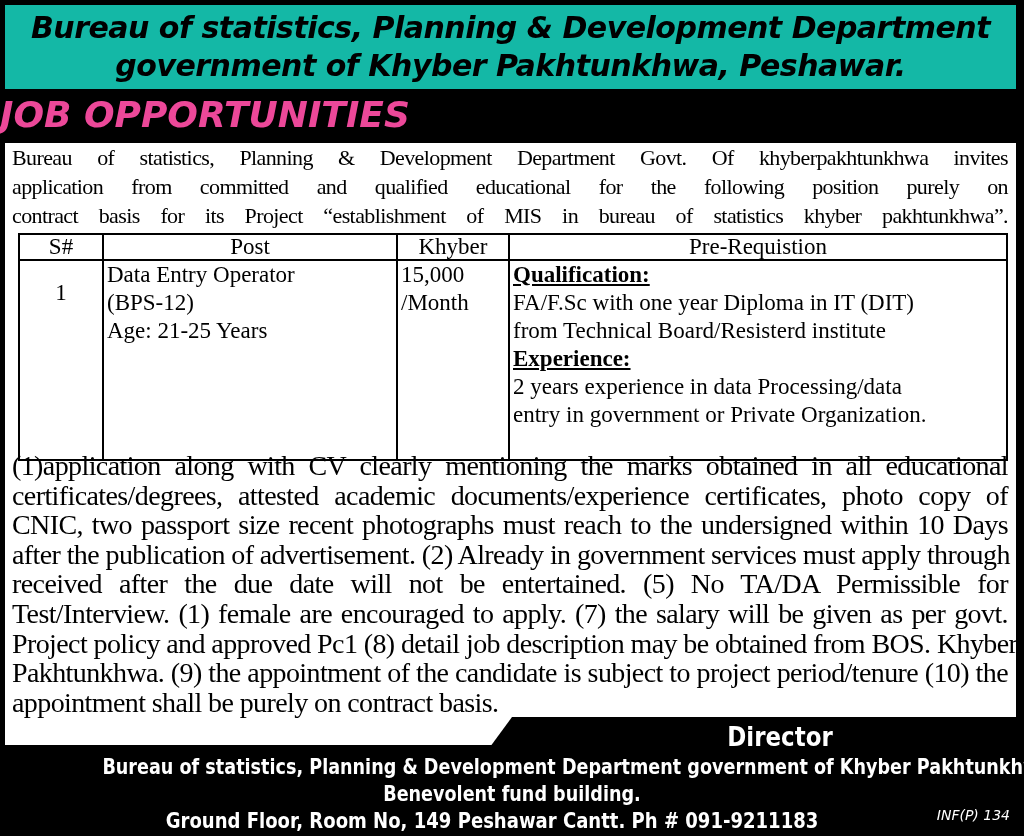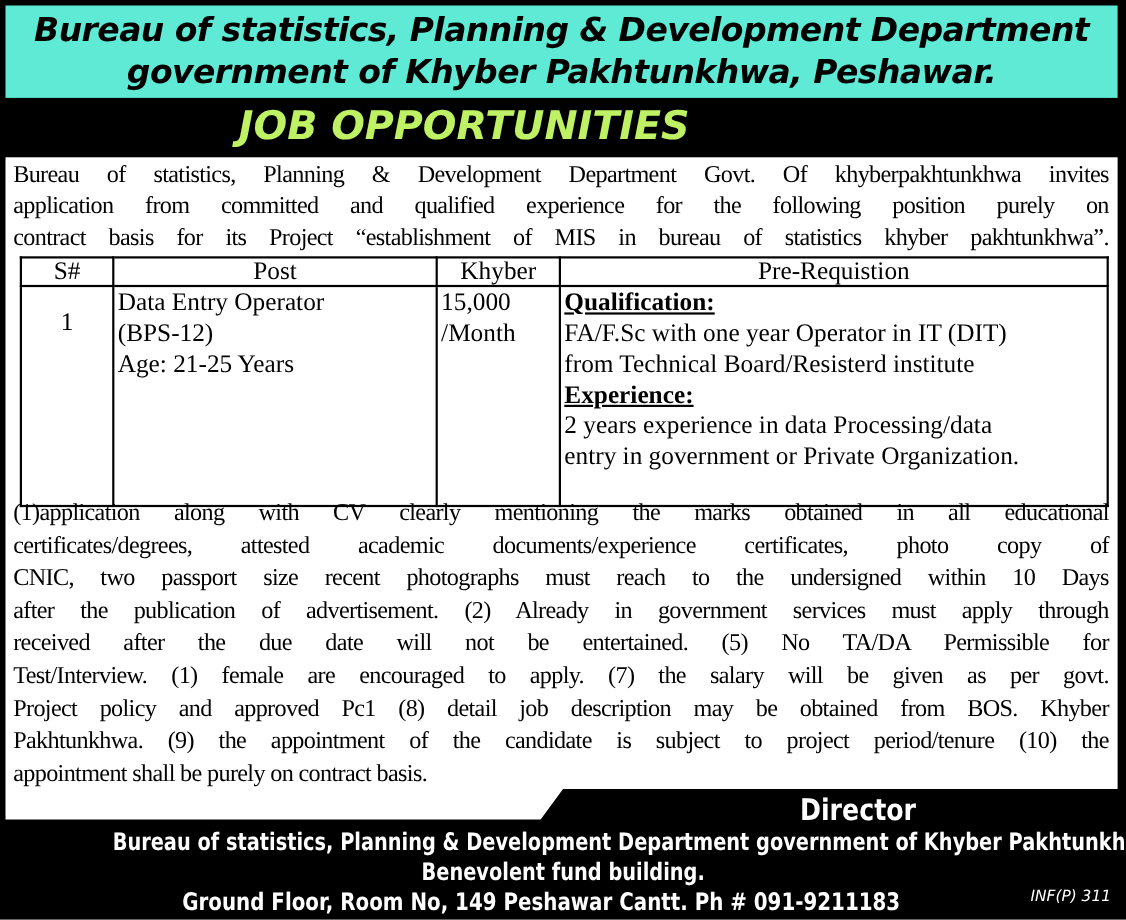--- a/index.html
+++ b/index.html
@@ -6,34 +6,34 @@
     body {
       width: 1024px; height: 836px;
       background: #000000;
       overflow: hidden;
       position: relative;
       font-family: "Liberation Serif", serif;
       color: #000;
     }
     .header-box {
       position: absolute; left: 5px; top: 5px; width: 1011px; height: 84px;
-      background: #5eead4;
+      background: #14b8a6;
       text-align: center;
       font-family: "DejaVu Sans", sans-serif;
       font-style: italic; font-weight: bold;
       font-size: 30px; line-height: 38px;
       padding-top: 4px;
       box-sizing: border-box;
       letter-spacing: -0.5px;
     }
     .header-box div { white-space: nowrap; }
     .banner {
       position: absolute; left: 0; top: 90px; width: 844px; height: 50px;
-      color: #bef264;
-      text-align: center;
+      color: #ec4899;
+      text-align: left;
       font-family: "DejaVu Sans", sans-serif;
       font-style: italic; font-weight: bold;
       font-size: 36px; line-height: 50px;
       letter-spacing: 0px;
     }
     .content {
       position: absolute; left: 5px; top: 143px; width: 1011px; height: 602px;
       background: #ffffff;
     }
     .intro {
@@ -57,21 +57,21 @@
     table.jobs td { line-height: 28px; height: 180px; }
     .c-sn { width: 76px; text-align: center; }
     .c-post { width: 286px; }
     .c-sal { width: 104px; }
     .c-pre { }
     td.c-sn { padding-top: 18px !important; }
     .req-head { font-weight: bold; text-decoration: underline; display: block; }
     .req-line { display: block; }
     .notes {
       position: absolute; left: 7px; top: 308px; width: 996px;
-      font-size: 22px; line-height: 29.6px;
+      font-size: 28px; line-height: 29.6px;
     }
     .notes .line { display: block; white-space: nowrap; text-align: justify; text-align-last: justify; letter-spacing: -0.6px; }
     .notes .line.last { text-align-last: left; }
     .footer-wedge {
       position: absolute; left: 490px; top: 717px; width: 534px; height: 30px;
       background: #000;
       clip-path: polygon(22px 0, 100% 0, 100% 100%, 0 100%);
     }
     .director {
       position: absolute; left: 710px; top: 720px; width: 140px;
@@ -103,21 +103,21 @@
 <div class="header-box">
   <div>Bureau of statistics, Planning &amp; Development Department</div>
   <div>government of Khyber Pakhtunkhwa, Peshawar.</div>
 </div>
 
 <div class="banner">JOB OPPORTUNITIES</div>
 
 <div class="content">
   <div class="intro">
     <span class="line">Bureau of statistics, Planning &amp; Development Department Govt. Of khyberpakhtunkhwa invites</span>
-    <span class="line">application from committed and qualified experience for the following position purely on</span>
+    <span class="line">application from committed and qualified educational for the following position purely on</span>
     <span class="line">contract basis for its Project “establishment of MIS in bureau of statistics khyber pakhtunkhwa”.</span>
   </div>
 
   <table class="jobs">
     <thead>
       <tr>
         <th class="c-sn">S#</th>
         <th class="c-post">Post</th>
         <th class="c-sal">Khyber</th>
         <th class="c-pre">Pre-Requistion</th>
@@ -130,21 +130,21 @@
           <span class="req-line">Data Entry Operator</span>
           <span class="req-line">(BPS-12)</span>
           <span class="req-line">Age: 21-25 Years</span>
         </td>
         <td class="c-sal">
           <span class="req-line">15,000</span>
           <span class="req-line">/Month</span>
         </td>
         <td class="c-pre">
           <span class="req-head">Qualification:</span>
-          <span class="req-line">FA/F.Sc with one year Operator in IT (DIT)</span>
+          <span class="req-line">FA/F.Sc with one year Diploma in IT (DIT)</span>
           <span class="req-line">from Technical Board/Resisterd institute</span>
           <span class="req-head">Experience:</span>
           <span class="req-line">2 years experience in data Processing/data</span>
           <span class="req-line">entry in government or Private Organization.</span>
         </td>
       </tr>
     </tbody>
   </table>
 
   <div class="notes">
@@ -162,13 +162,13 @@
 
 <div class="footer-wedge"></div>
 <div class="director">Director</div>
 
 <div class="footer">
   <div class="f1">Bureau of statistics, Planning &amp; Development Department government of Khyber Pakhtunkhwa</div>
   <div class="f2">Benevolent fund building.</div>
   <div class="f3">Ground Floor, Room No, 149 Peshawar Cantt. Ph # 091-9211183</div>
 </div>
 
-<div class="inf">INF(P) 311</div>
+<div class="inf">INF(P) 134</div>
 
 </body></html>

